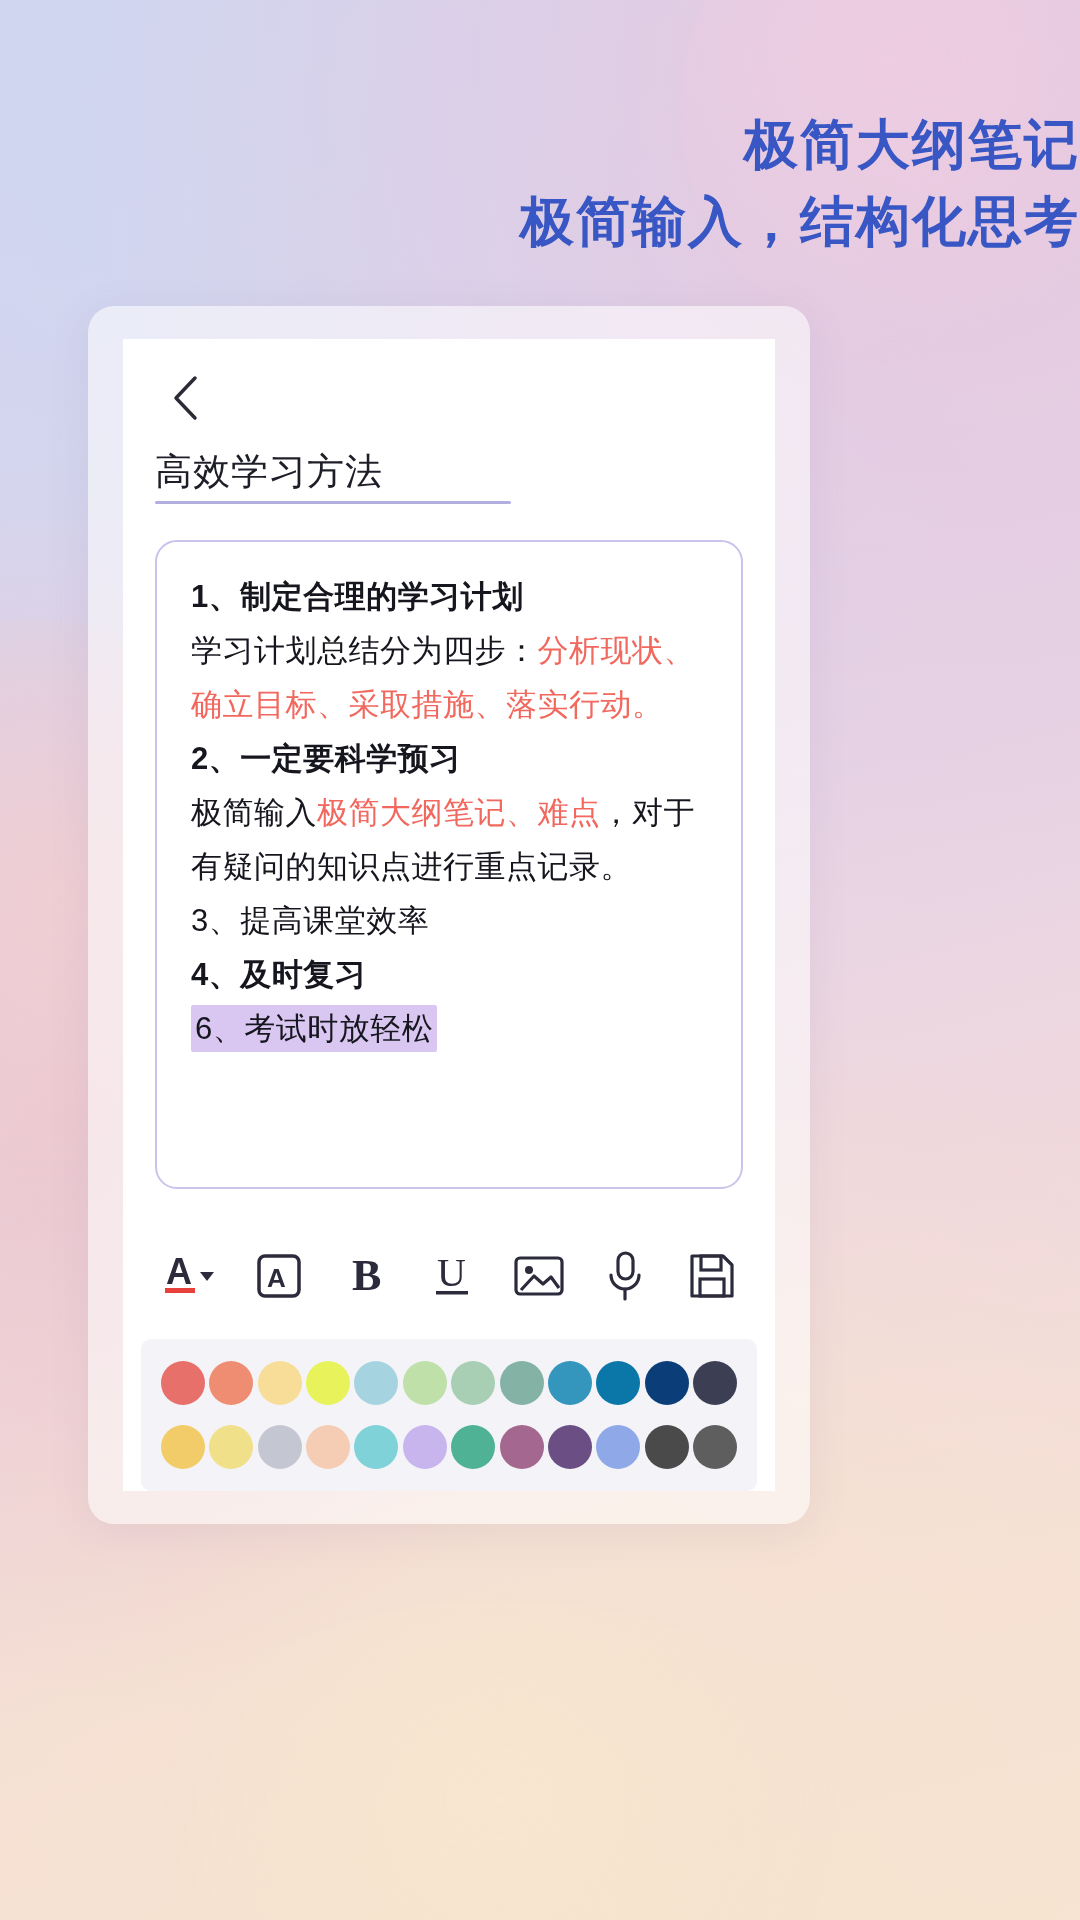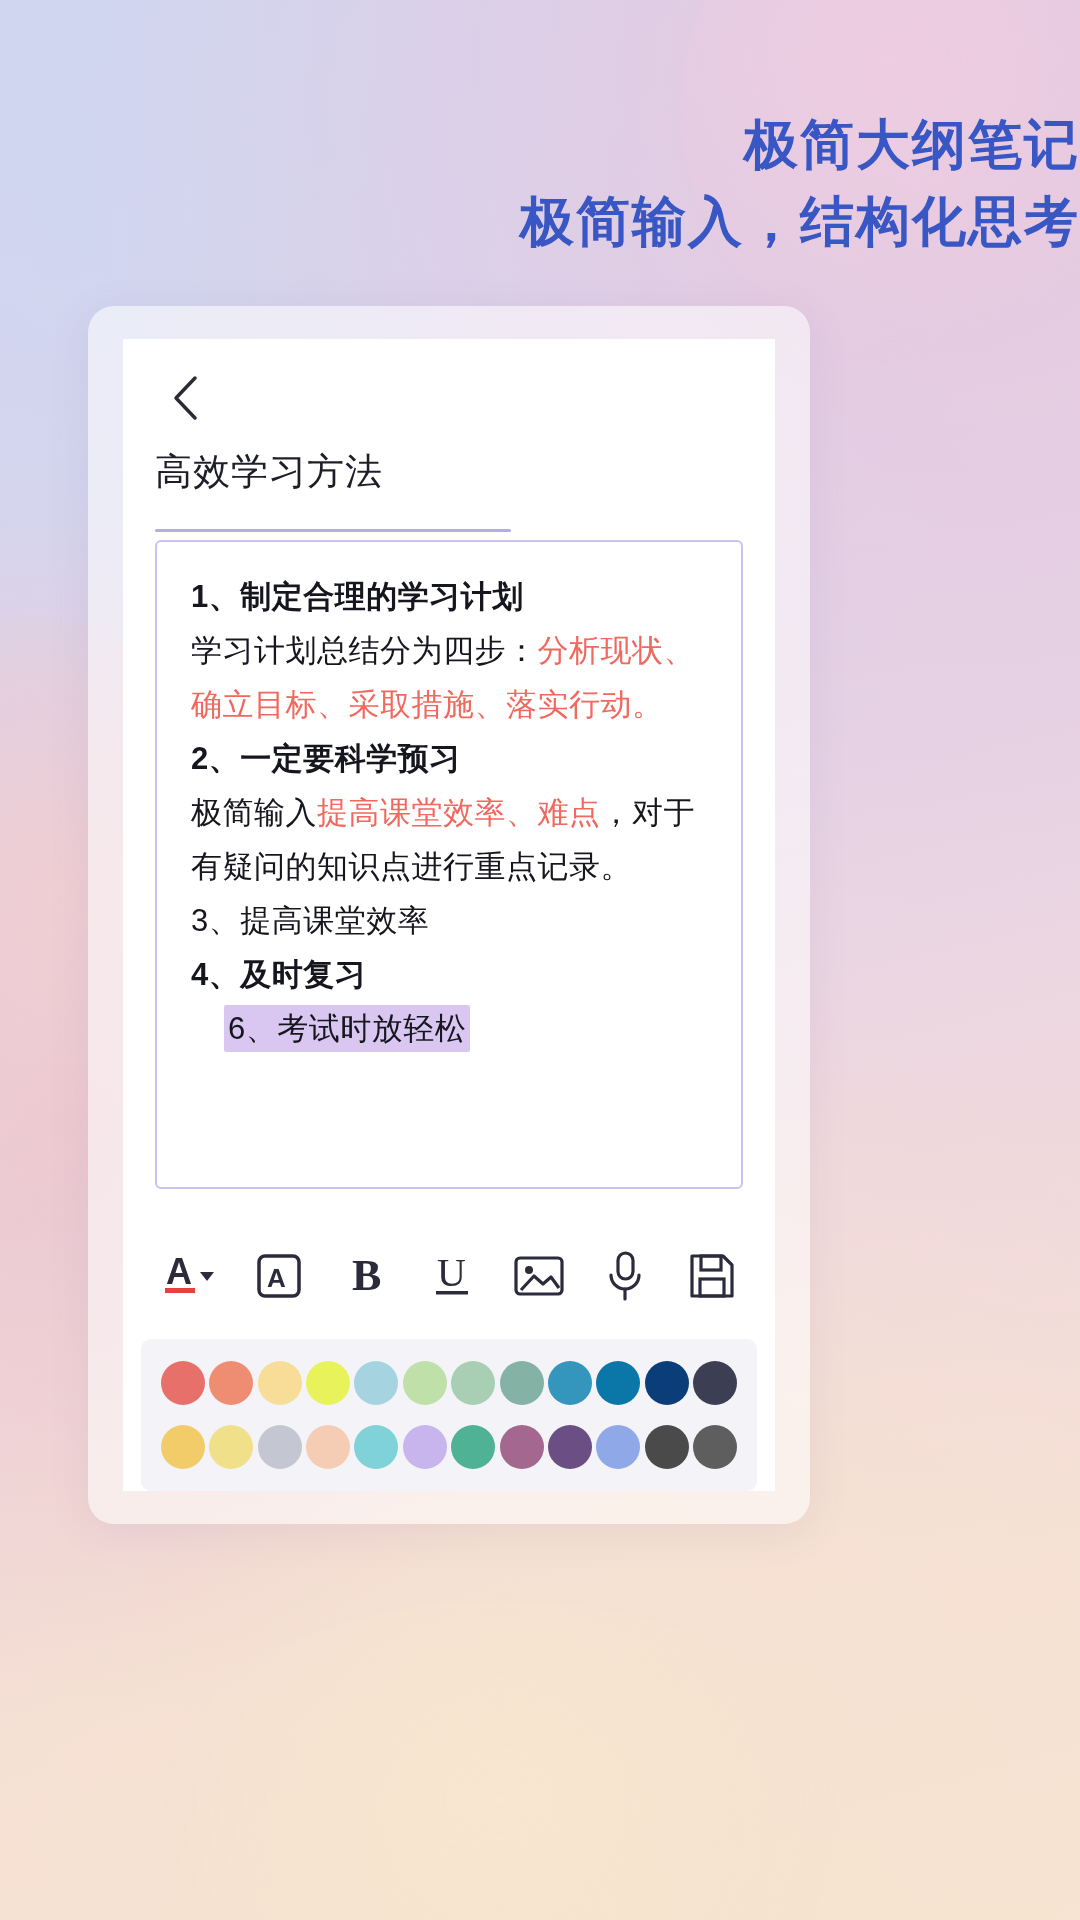--- a/index.html
+++ b/index.html
@@ -107,55 +107,54 @@
   
   .note-title-wrap {
     position: absolute;
     left: 32px;
     top: 108px;
     width: 356px;
   }
   .note-title {
     font-size: 37px;
     color: #1e1e28;
-    padding-bottom: 32px;
+    padding-bottom: 4px;
     letter-spacing: 1px;
   }
   .note-title-underline {
     height: 3px;
     background: #b3aee0;
     border-radius: 2px;
   }
 
   
   .note-box {
     position: absolute;
     left: 32px;
     top: 201px;
     width: 588px;
     height: 649px;
     border: 2px solid #c8c4ec;
-    border-radius: 6px;
+    border-radius: 22px;
     box-sizing: border-box;
     padding: 28px 34px;
   }
   .note-line {
     font-size: 31px;
     line-height: 54px;
     color: #16161e;
     letter-spacing: 0.5px;
     word-break: break-word;
   }
   .note-line.bold { font-weight: bold; }
   .red { color: #f1685e; }
   .hl {
     background: #d9c7f2;
     padding: 6px 4px;
     border-radius: 2px;
-    margin-left: 33px;
   }
 
   
   .toolbar {
     position: absolute;
     left: 36px;
     top: 894px;
     width: 586px;
     height: 86px;
     display: flex;
@@ -225,21 +224,21 @@
 
   <div class="note-title-wrap">
     <div class="note-title">高效学习方法</div>
     <div class="note-title-underline"></div>
   </div>
 
   <div class="note-box" id="note-body">
       <div class="note-line bold"><span>1、制定合理的学习计划</span></div>
       <div class="note-line"><span>学习计划总结分为四步：</span><span class="red">分析现状、确立目标、采取措施、落实行动。</span></div>
       <div class="note-line bold"><span>2、一定要科学预习</span></div>
-      <div class="note-line"><span>极简输入</span><span class="red">提高课堂效率、难点</span><span>，对于有疑问的知识点进行重点记录。</span></div>
+      <div class="note-line"><span>极简输入</span><span class="red">极简大纲笔记、难点</span><span>，对于有疑问的知识点进行重点记录。</span></div>
       <div class="note-line"><span>3、提高课堂效率</span></div>
       <div class="note-line bold"><span>4、及时复习</span></div>
       <div class="note-line"><span class="hl">6、考试时放轻松</span></div>
     </div>
 
   <div class="toolbar">
 
     <div class="tool">
       <svg width="60" height="56" viewBox="0 0 60 56">
         <text x="4" y="36" font-family="Liberation Sans, sans-serif" font-size="36" font-weight="bold" fill="#2b2b3c">A</text>

